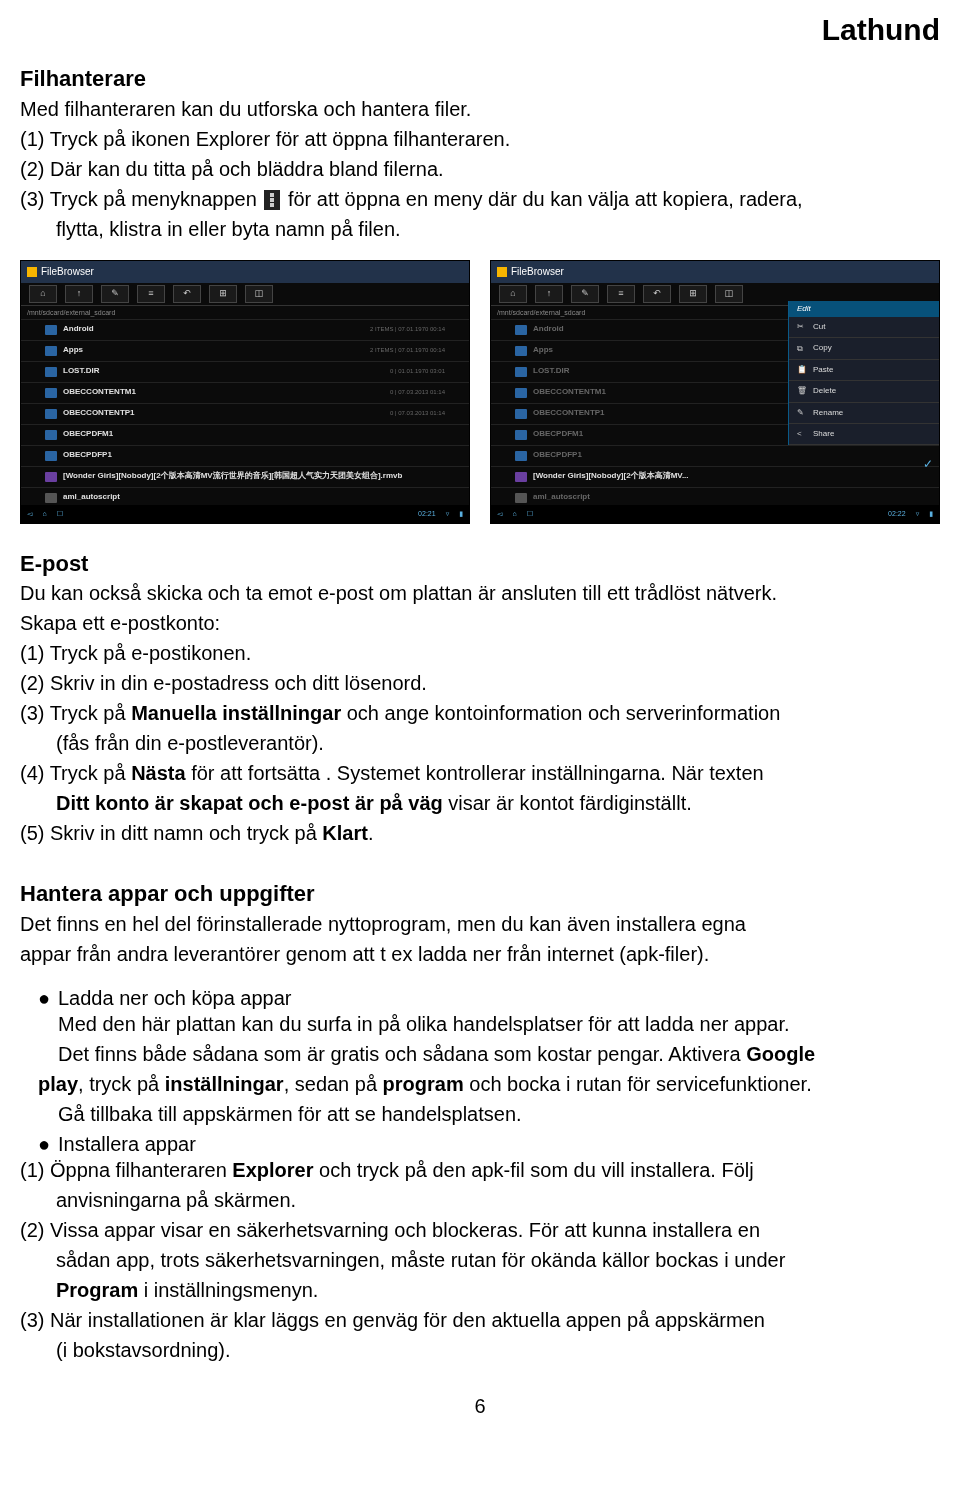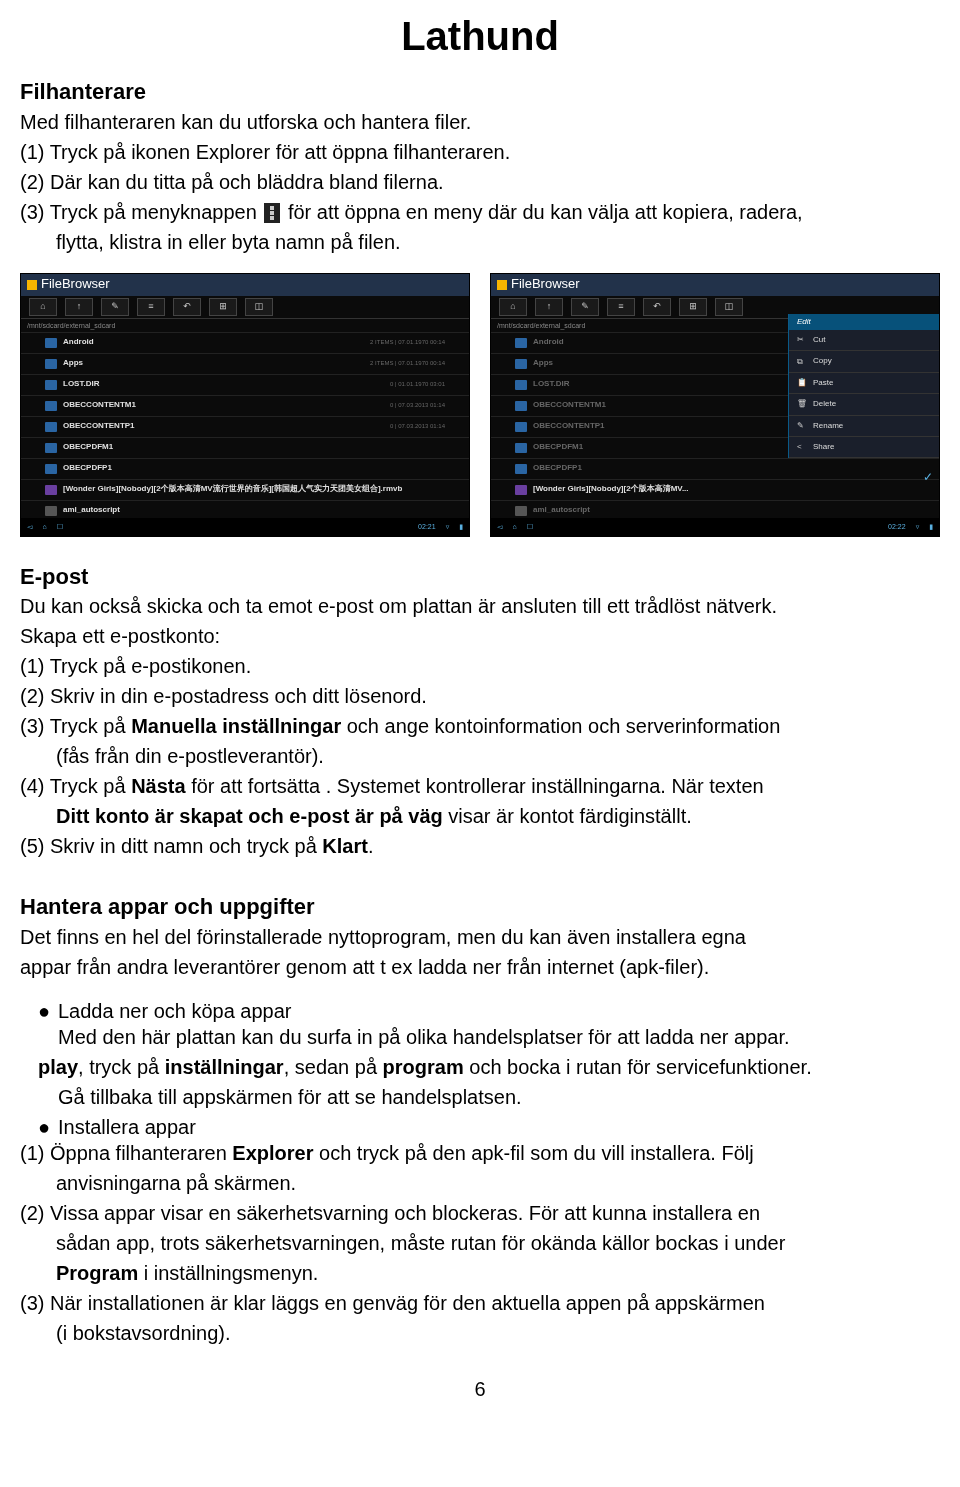--- a/index.html
+++ b/index.html
@@ -6,22 +6,22 @@
     font-family: Arial, Helvetica, sans-serif;
     font-size: 20px;
     line-height: 1.3;
     color: #000;
     background: #fff;
     margin: 0;
     padding: 10px 20px 20px 20px;
     width: 920px;
   }
   h1.title {
-    text-align: center;
-    font-size: 40px;
+    text-align: right;
+    font-size: 30px;
     font-weight: bold;
     margin: 0 0 14px 0;
   }
   h2.section {
     font-size: 22px;
     font-weight: bold;
     margin: 16px 0 2px 0;
   }
   p { margin: 0 0 4px 0; }
   .indent-block { padding-left: 36px; }
@@ -59,21 +59,21 @@
     border: 1px solid #000;
     height: 262px;
     position: relative;
     overflow: hidden;
   }
   .screen .appbar {
     height: 18px;
     background: #22324a;
     padding: 2px 6px;
     color: #fff;
-    font-size: 13px;
+    font-size: 10px;
     display:flex;
     align-items:center;
     gap:4px;
   }
   .screen .appbar .filebrowser-icon {
     width:10px; height:10px; background:#f7b500;
   }
   .screen .toolbar {
     height: 22px;
     display:flex;
@@ -369,20 +369,23 @@
 
 <div class="bullet-block">
   <div class="bullet-row">
     <span class="dot">●</span>
     <div class="bullet-text-cont">
       <span>Ladda ner och köpa appar</span>
     </div>
   </div>
   <div class="sub-indent" style="padding-left:20px;">
     <p>Med den här plattan kan du surfa in på olika handelsplatser för att ladda ner appar.</p>
+    <p>
+      <span>Det finns både sådana som är gratis och sådana som kostar pengar. Aktivera </span><span class="bold">Google</span>
+    </p>
   </div>
 </div>
 <p style="padding-left:18px;">
   <span class="bold">play</span><span>, tryck på </span><span class="bold">inställningar</span><span>, sedan på </span><span class="bold">program</span><span> och bocka i rutan för servicefunktioner.</span>
 </p>
 <p style="padding-left:38px;">Gå tillbaka till appskärmen för att se handelsplatsen.</p>
 
 <div class="bullet-block">
   <div class="bullet-row">
     <span class="dot">●</span>

